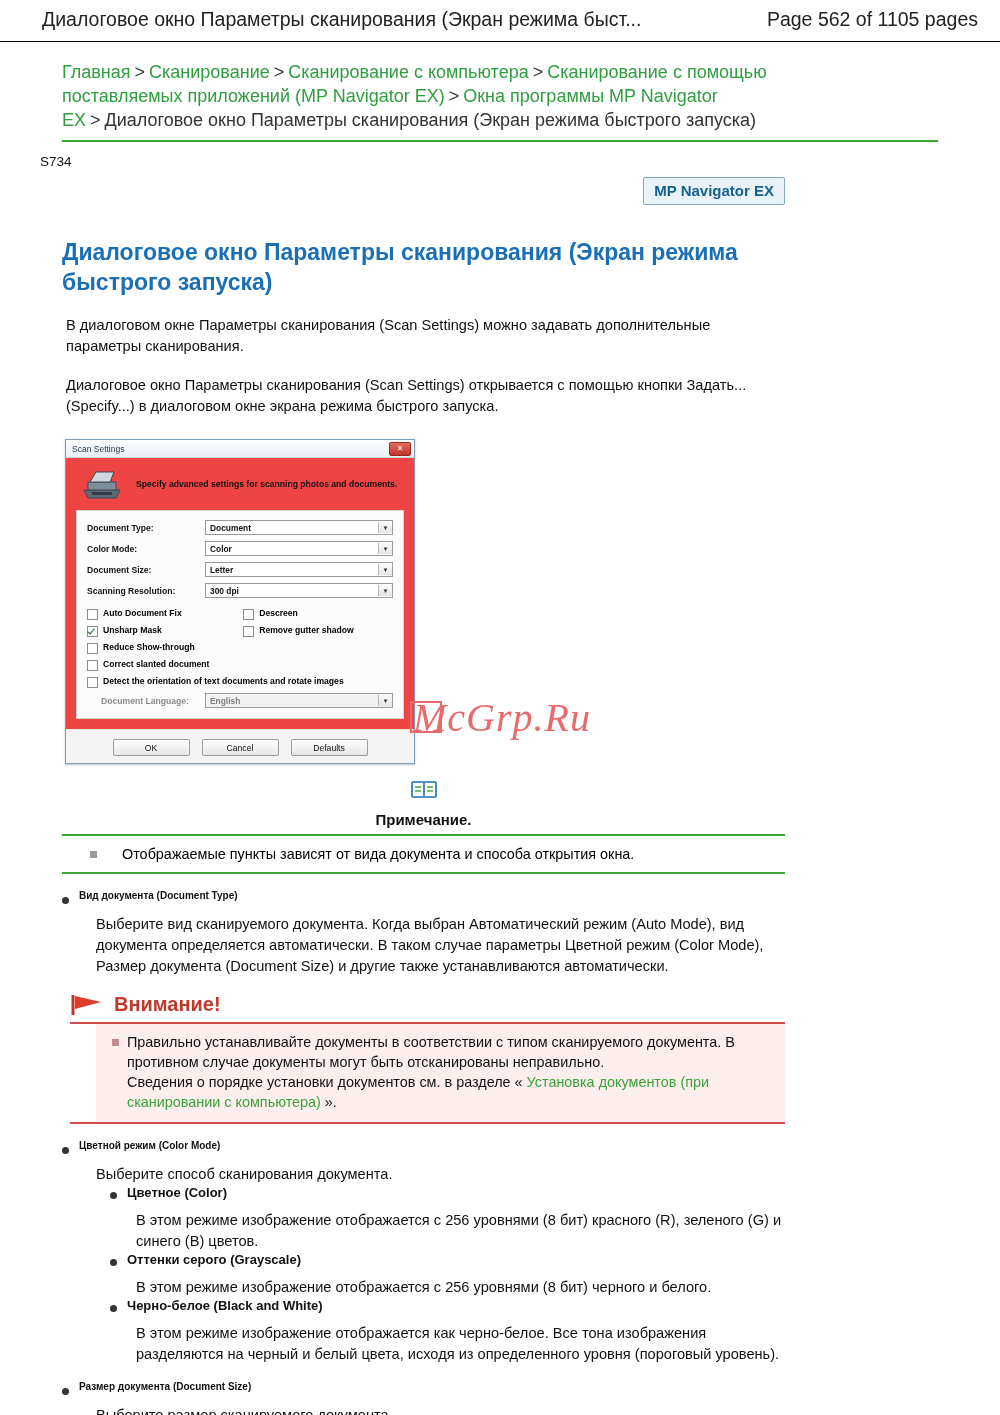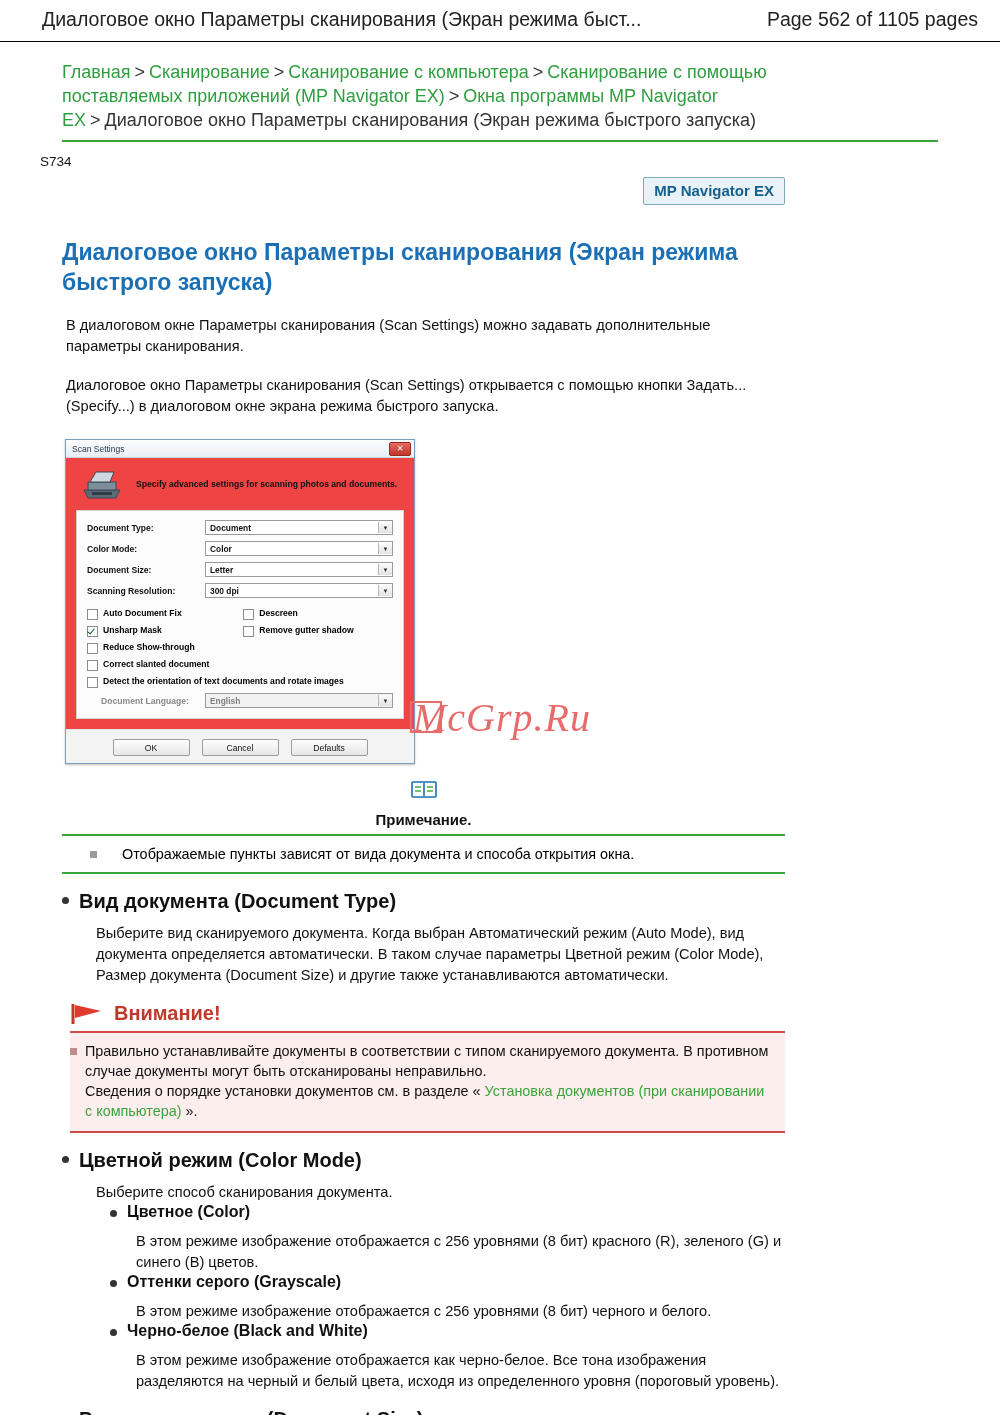--- a/index.html
+++ b/index.html
@@ -311,63 +311,64 @@
     border-top: 2px solid #3aa43a;
     margin-top: 8px;
   }
   
   .sec {
     margin: 16px 215px 0 62px;
   }
   .bullet-head {
     display: flex;
     gap: 10px;
-    font-size: 20px;
+    font-size: 10px;
     font-weight: bold;
     color: #111;
     align-items: flex-start;
   }
   .dot {
     width: 7px; height: 7px;
     border-radius: 50%;
     background: #333;
     margin-top: 7px;
     flex: 0 0 auto;
   }
   .sec p {
     margin: 10px 0 0 34px;
     font-size: 14.6px;
     line-height: 21px;
     color: #111;
   }
   .sub {
     margin-left: 48px;
   }
-  .sub .bullet-head { font-size: 16px; }
+  .sub .bullet-head { font-size: 13px; }
   .sub p { margin-left: 26px; }
   
   .warn {
     margin: 16px 215px 0 70px;
   }
   .warn-head {
     display: flex;
     align-items: center;
     gap: 10px;
     font-size: 20px;
     font-weight: bold;
     color: #c0392b;
   }
   .flag svg { display:block; }
   .warn-rule {
     border-top: 2px solid #d14b4b;
     margin-top: 6px;
   }
   .warn-body {
     background: #fdeeee;
-    padding: 8px 10px 10px 0;
+    padding: 8px 10px 10px 16px;
+    margin-left: 26px;
   }
   .warn-item {
     display: flex;
     gap: 8px;
     font-size: 14.4px;
     line-height: 20px;
     color: #111;
   }
   .warn-item .sq { background: #c08c8c; }
   .link-green {

